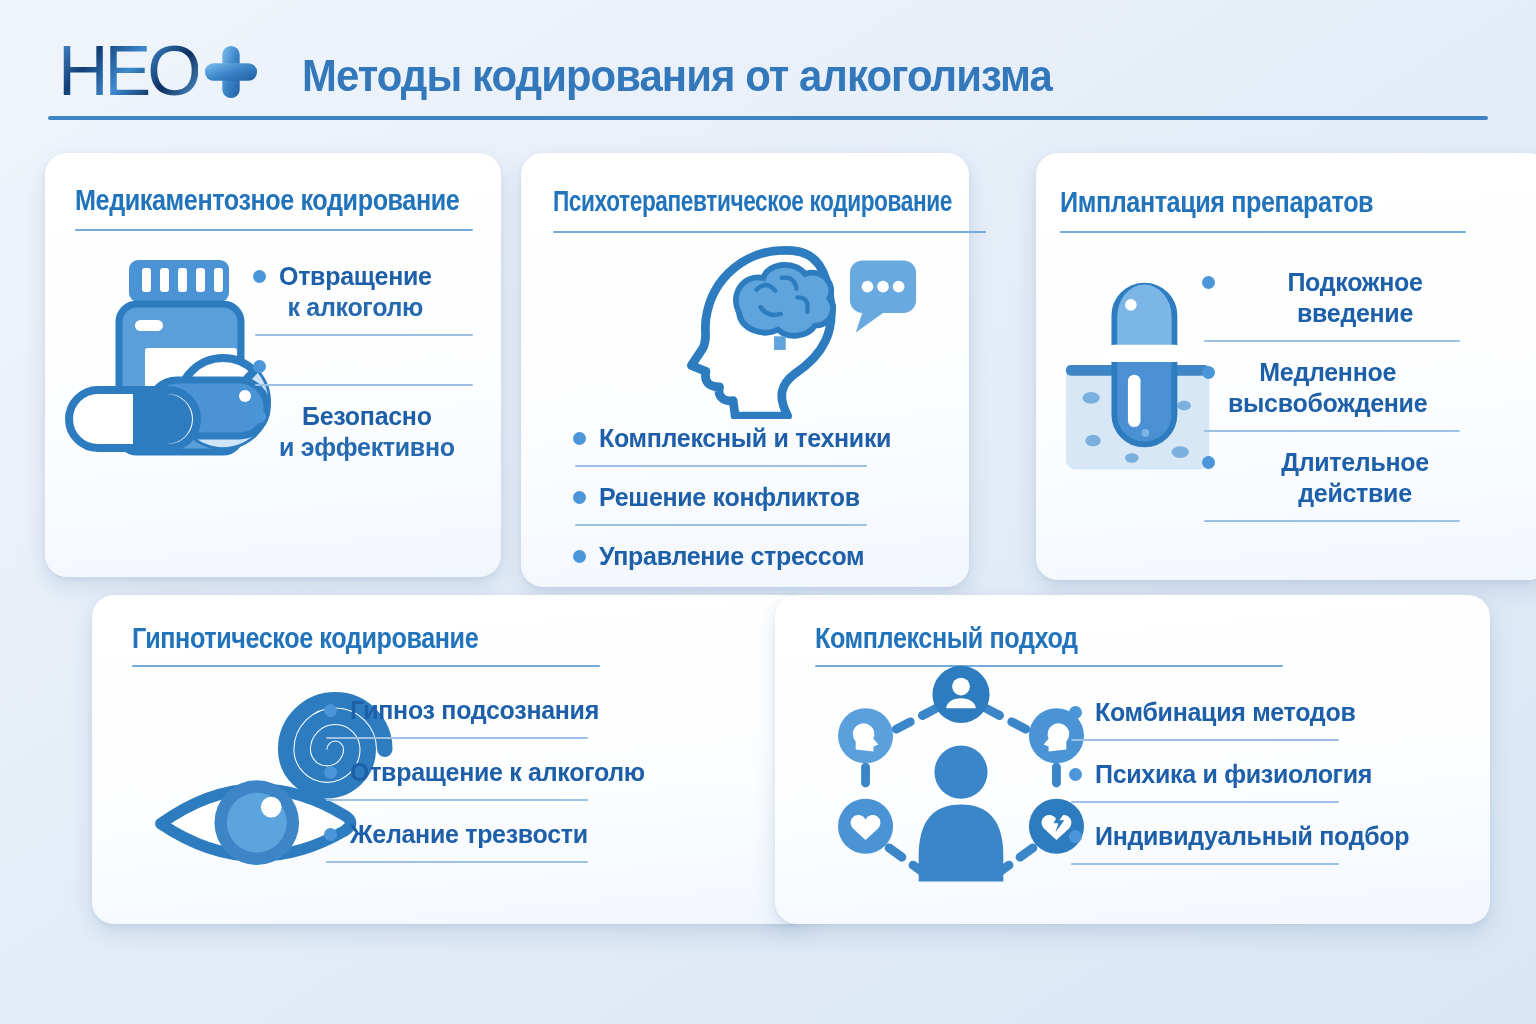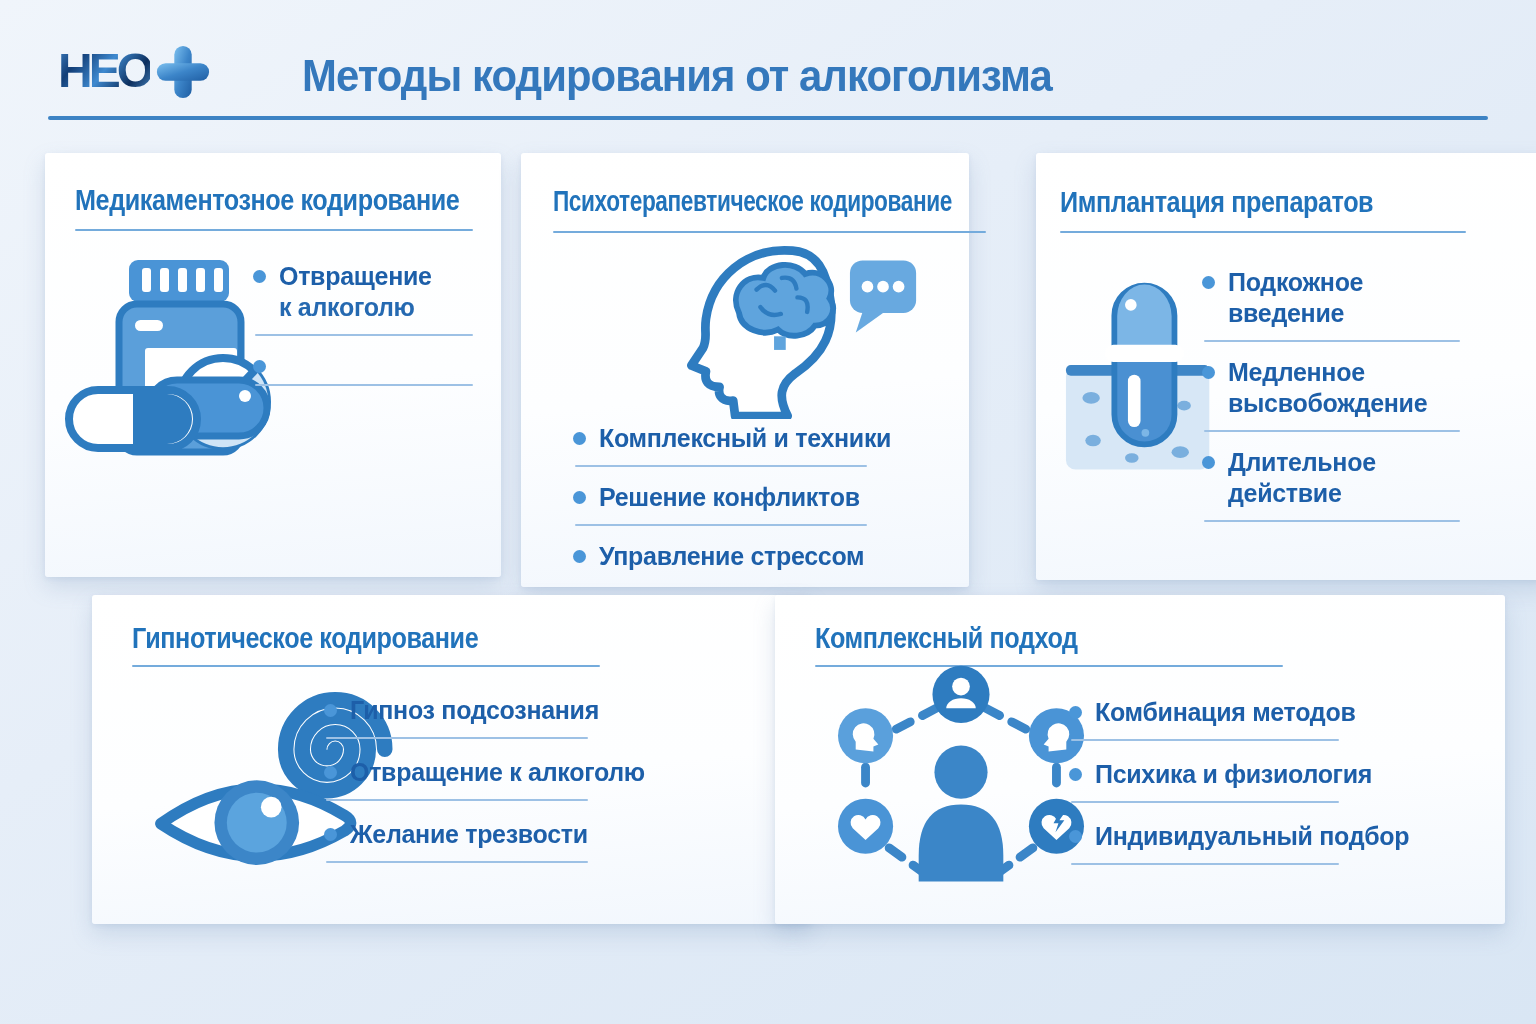--- a/index.html
+++ b/index.html
@@ -4,55 +4,55 @@
 <style>
   html,body{margin:0;padding:0;}
   body{
     width:1536px;height:1024px;position:relative;overflow:hidden;
     font-family:"Liberation Sans",sans-serif;
     background:linear-gradient(148deg,#f0f5fb 0%,#e6eef8 40%,#d9e6f4 100%);
   }
   
   .logo{position:absolute;left:58px;top:36px;display:flex;align-items:center;}
   .logo-text{
-    font-size:48px;font-weight:700;letter-spacing:-4px;line-height:70px;
+    font-size:70px;font-weight:400;letter-spacing:-4px;line-height:70px;
     background:linear-gradient(128deg,#4b92d6 0%,#123e77 26%,#3f8ad0 50%,#0d2f5e 74%,#5aa1e0 100%);
     -webkit-background-clip:text;background-clip:text;color:transparent;
   }
   .logo-plus{margin-left:4px;margin-top:6px;}
   .page-title{
     position:absolute;left:302px;top:50px;
     font-size:45px;font-weight:700;color:#3478bc;white-space:nowrap;
     transform:scaleX(.93);transform-origin:left center;letter-spacing:-1px;
   }
   .top-divider{position:absolute;left:48px;top:116px;width:1440px;height:4px;background:#3d83c4;border-radius:2px;}
   
   .card{
-    position:absolute;border-radius:3px;
+    position:absolute;border-radius:22px;
     background:linear-gradient(175deg,#ffffff 0%,#fdfeff 55%,#f2f7fd 100%);
     box-shadow:0 10px 22px rgba(110,140,180,.22),0 2px 5px rgba(110,140,180,.12);
   }
   .card-header{
     position:absolute;font-weight:700;color:#2173bb;font-size:30px;white-space:nowrap;
     transform:scaleX(.84);transform-origin:left center;letter-spacing:-0.5px;
   }
   .header-rule{position:absolute;height:2px;background:#74abdc;border-radius:1px;}
   .icon-wrap{position:absolute;}
   .list{position:absolute;}
   .item{display:flex;}
   .dot{width:13px;height:13px;border-radius:50%;background:#4a96d8;margin:9px 13px 0 0;flex:none;}
-  .item-text{font-size:25px;font-weight:700;color:#1d5fa9;line-height:31px;letter-spacing:-0.3px;}
+  .item-text{font-size:25px;font-weight:700;color:#1d5fa9;line-height:31px;letter-spacing:-0.3px;text-align:center;}
   .item-text .reg{font-weight:700;color:#2569b1;}
   .item-rule{height:2px;background:#9dc1e5;border-radius:1px;margin:11px 0 15px 2px;}
   
   .c1{left:45px;top:153px;width:456px;height:424px;}
   .c2{left:521px;top:153px;width:448px;height:434px;}
   .c3{left:1036px;top:153px;width:514px;height:427px;}
   .c4{left:45px;top:595px;width:719px;height:329px;margin-left:47px;}
-  .c5{left:775px;top:595px;width:715px;height:329px;padding-left:15px;}
+  .c5{left:775px;top:595px;width:715px;height:329px;}
   .c1 .card-header{left:30px;top:30px;}
   .c1 .header-rule{left:30px;top:76px;width:398px;}
   .c1 .icon-wrap{left:18px;top:96px;width:215px;}
   .c1 .list{left:208px;top:108px;width:240px;}
   .c1 .item-rule{width:218px;}
   .c2 .card-header{left:32px;top:32px;font-size:29px;transform:scaleX(.78);}
   .c2 .header-rule{left:32px;top:78px;width:433px;}
   .c2 .icon-wrap{left:105px;top:86px;width:300px;}
   .c2 .list{left:52px;top:270px;width:400px;}
   .c2 .item-rule{width:292px;}
@@ -127,20 +127,25 @@
     <div class="item">
       <span class="dot"></span>
       <span class="item-text"><span>Отвращение</span><br>
       <span class="reg">к алкоголю</span></span>
     </div>
     <div class="item-rule"></div>
     <div class="item">
       <span class="dot"></span>
     </div>
     <div class="item-rule"></div>
+    <div class="item">
+      <span class="dot"></span>
+      <span class="item-text"><span>Безопасно</span><br>
+      <span class="reg">и эффективно</span></span>
+    </div>
   </div>
 </div>
 
 <div class="card c2">
   <div class="card-header">Психотерапевтическое кодирование</div>
   <div class="header-rule"></div>
   <div class="icon-wrap">
     <svg width="300" height="180" viewBox="0 0 300 185">
       <path d="M167 12 C120 8 84 40 78 82 C76 96 80 102 75 112 L63 130 L78 136 C76 146 80 152 92 152 C90 160 94 168 106 166 L108 182 L162 182 C152 162 154 150 170 138 C200 118 210 94 206 64 C202 32 192 14 167 12 Z" fill="#fff" stroke="#2e7cc0" stroke-width="9" stroke-linejoin="round"></path>
       <path d="M112 76 C102 56 117 36 137 40 C142 24 170 22 180 36 C197 30 212 46 205 61 C214 73 205 89 190 89 C182 101 162 103 152 93 C137 101 114 93 112 76 Z" fill="#5fa4dd" stroke="#2e7cc0" stroke-width="6"></path>

